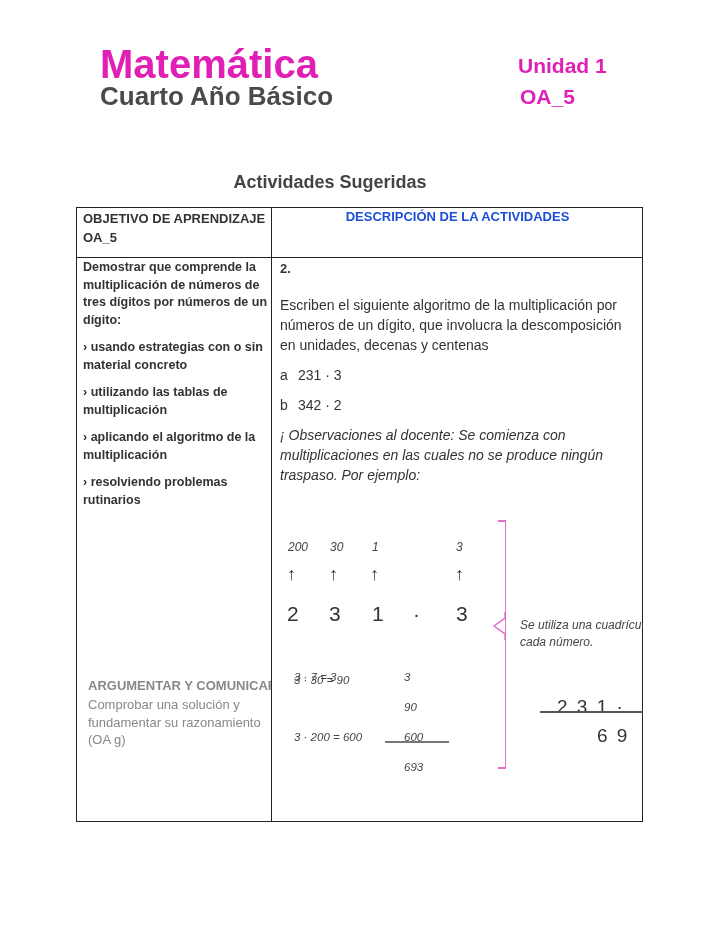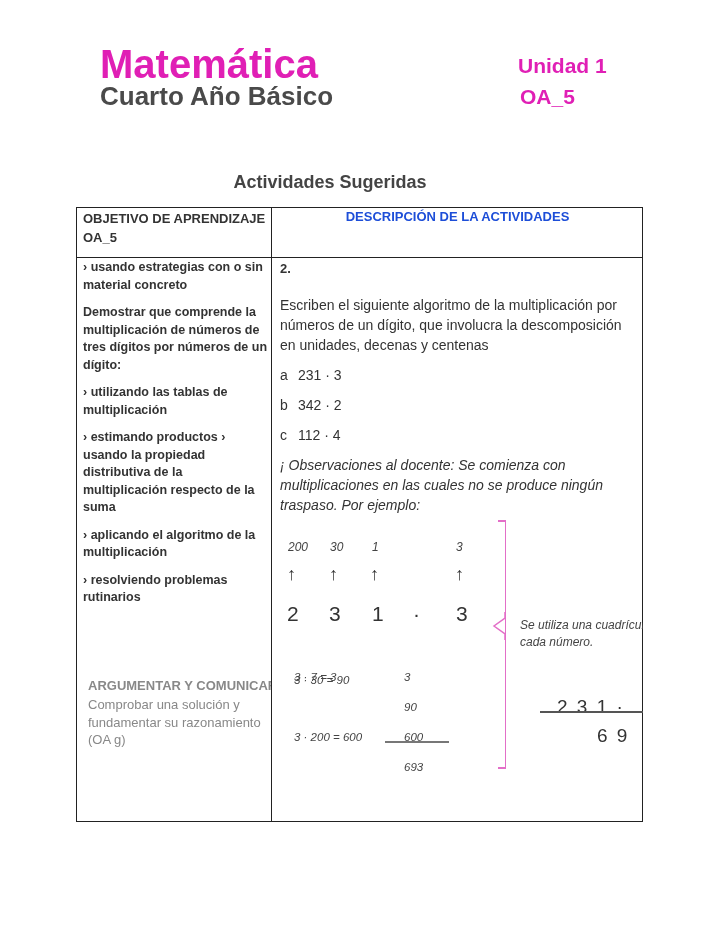--- a/index.html
+++ b/index.html
@@ -50,41 +50,39 @@
 <div class="abs section-title">Actividades Sugeridas</div>
 
 <div class="abs table"></div>
 <div class="abs vline"></div>
 <div class="abs hline"></div>
 
 <div class="abs hdr-left">OBJETIVO DE APRENDIZAJE OA_5</div>
 <div class="abs hdr-right">DESCRIPCIÓN DE LA ACTIVIDADES</div>
 
 <div class="abs left-col">
+  <p>Demostrar que comprende la multiplicación de números de tres dígitos por números de un dígito:</p>
   <p>› usando estrategias con o sin material concreto</p>
-  <p>Demostrar que comprende la multiplicación de números de tres dígitos por números de un dígito:</p>
   <p>› utilizando las tablas de multiplicación</p>
-  <p>› estimando productos › usando la propiedad distributiva de la multiplicación respecto de la suma</p>
   <p>› aplicando el algoritmo de la multiplicación</p>
   <p>› resolviendo problemas rutinarios</p>
 </div>
 
 <div class="abs argu-title">ARGUMENTAR Y COMUNICAR</div>
 <div class="abs argu-text">
   <div>Comprobar una solución y</div>
   <div>fundamentar su razonamiento</div>
   <div>(OA g)</div>
 </div>
 
 <div class="abs right-col">
   <div class="num">2.</div>
   <div class="para">Escriben el siguiente algoritmo de la multiplicación por números de un dígito, que involucra la descomposición en unidades, decenas y centenas</div>
   <div class="item"><span class="letter">a</span><span>231 · 3</span></div>
   <div class="item"><span class="letter">b</span><span>342 · 2</span></div>
-  <div class="item"><span class="letter">c</span><span>112 · 4</span></div>
   <div class="obs">¡ Observaciones al docente: Se comienza con multiplicaciones en las cuales no se produce ningún traspaso. Por ejemplo:</div>
 </div>
 
 <div class="abs img-font place" style="left:288px;top:532px;">200</div>
 <div class="abs img-font place" style="left:330px;top:532px;">30</div>
 <div class="abs img-font place" style="left:372px;top:532px;">1</div>
 <div class="abs img-font place" style="left:456px;top:532px;">3</div>
 
 <div class="abs img-font arrow" style="left:287px;top:556px;">↑</div>
 <div class="abs img-font arrow" style="left:329px;top:556px;">↑</div>

